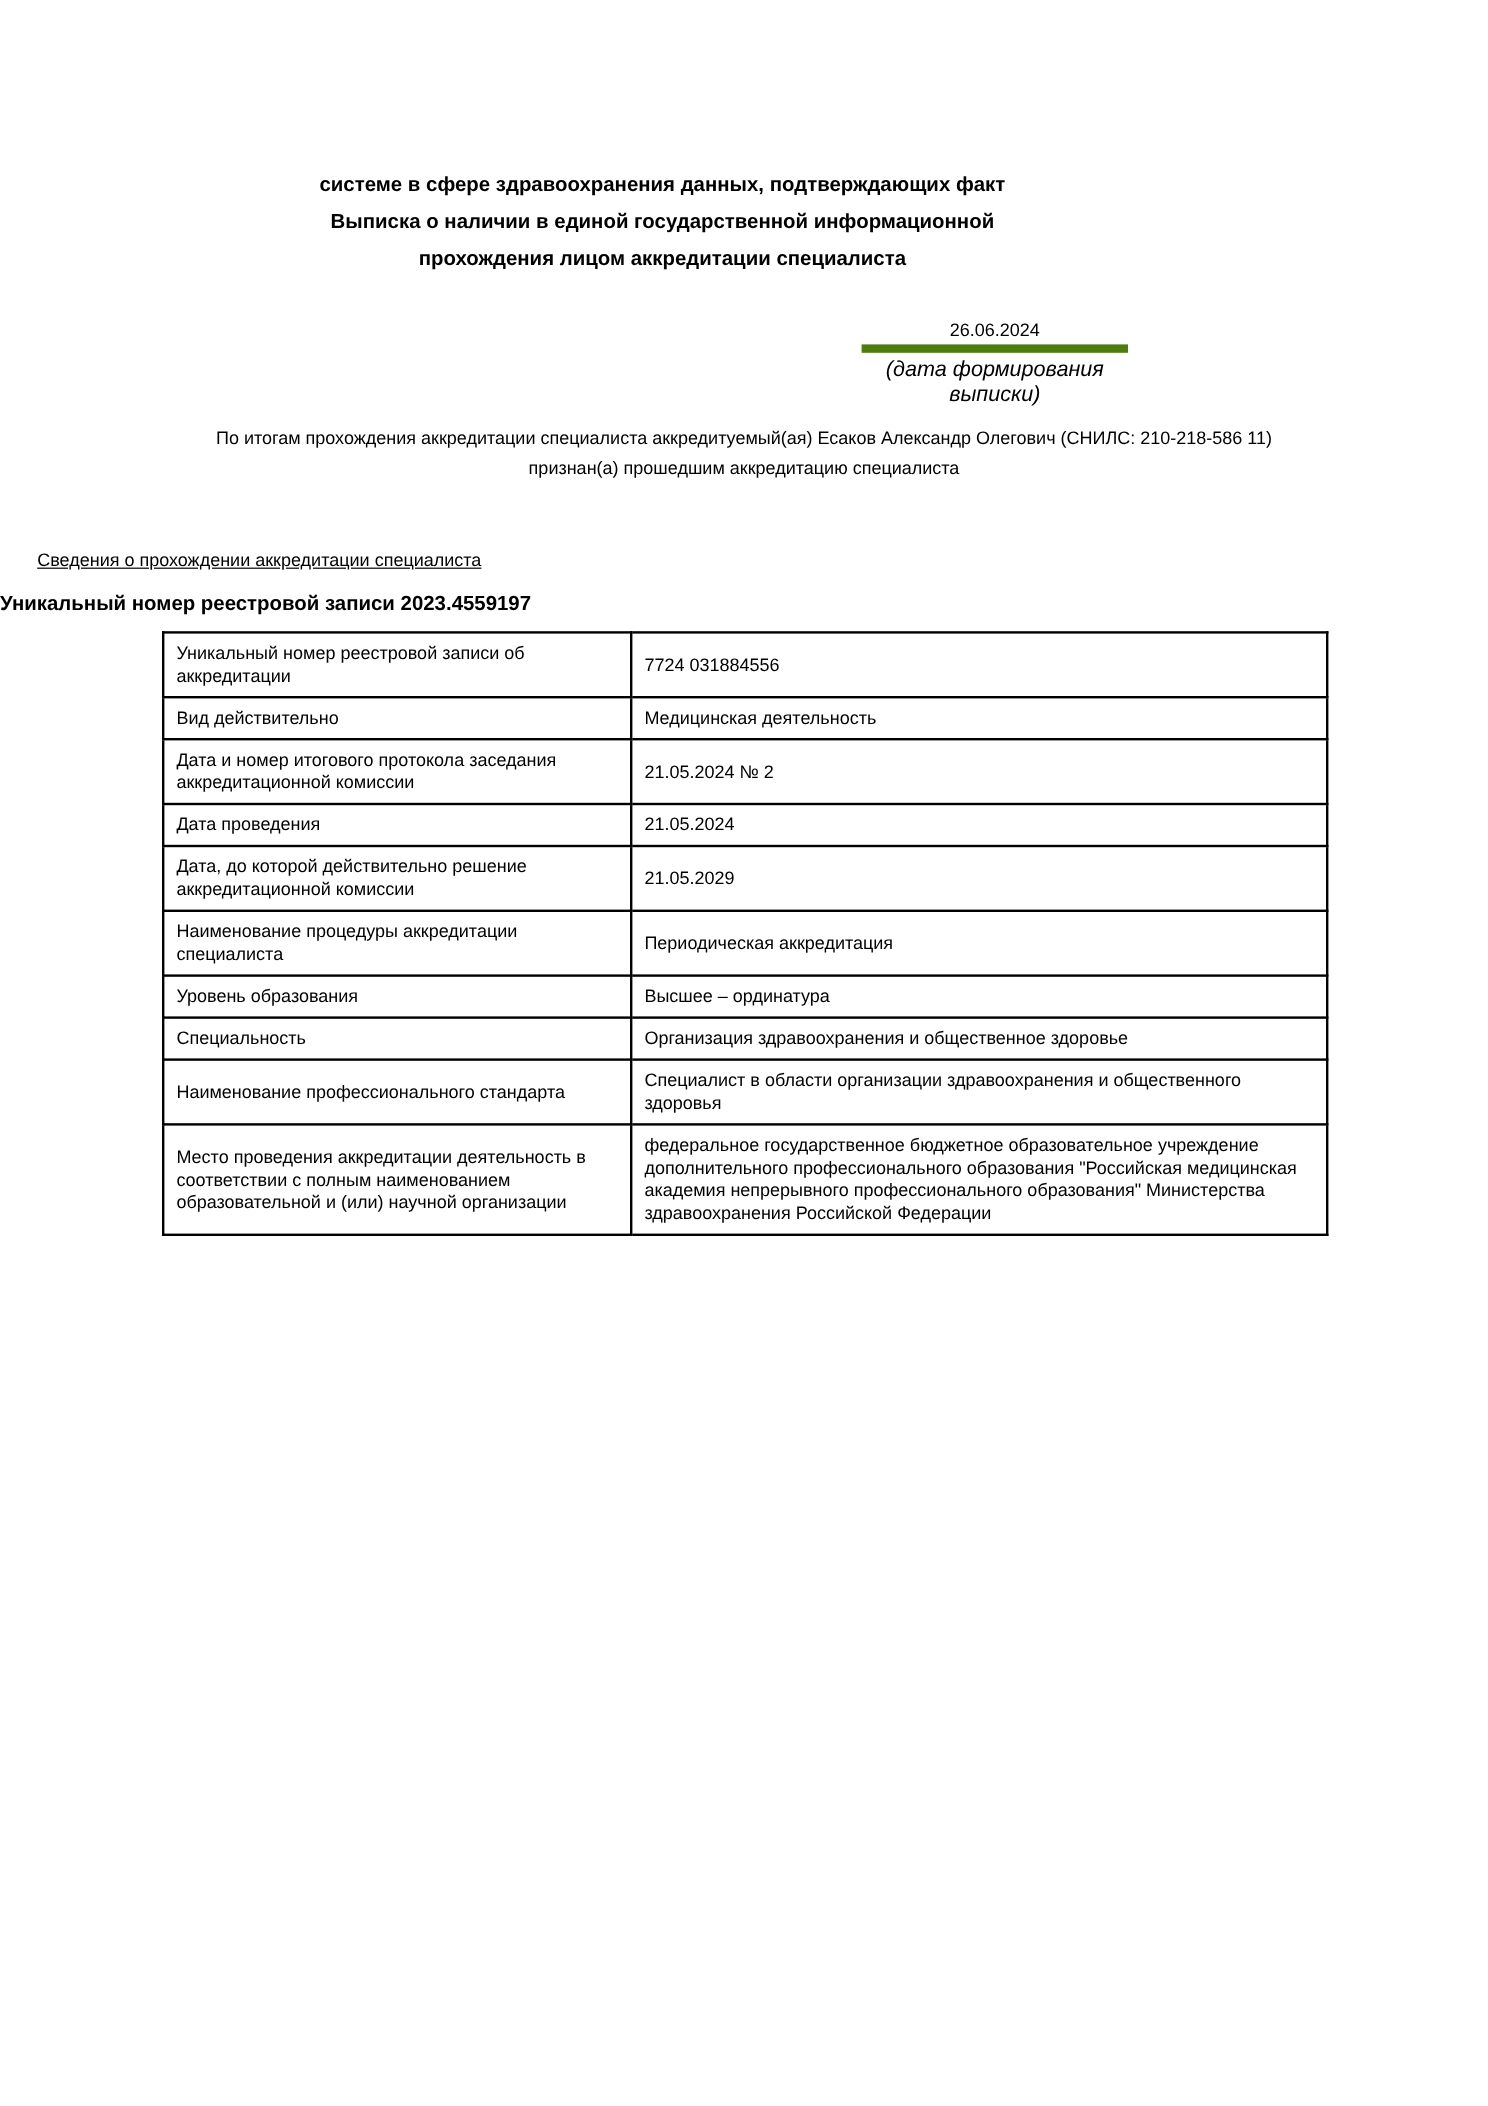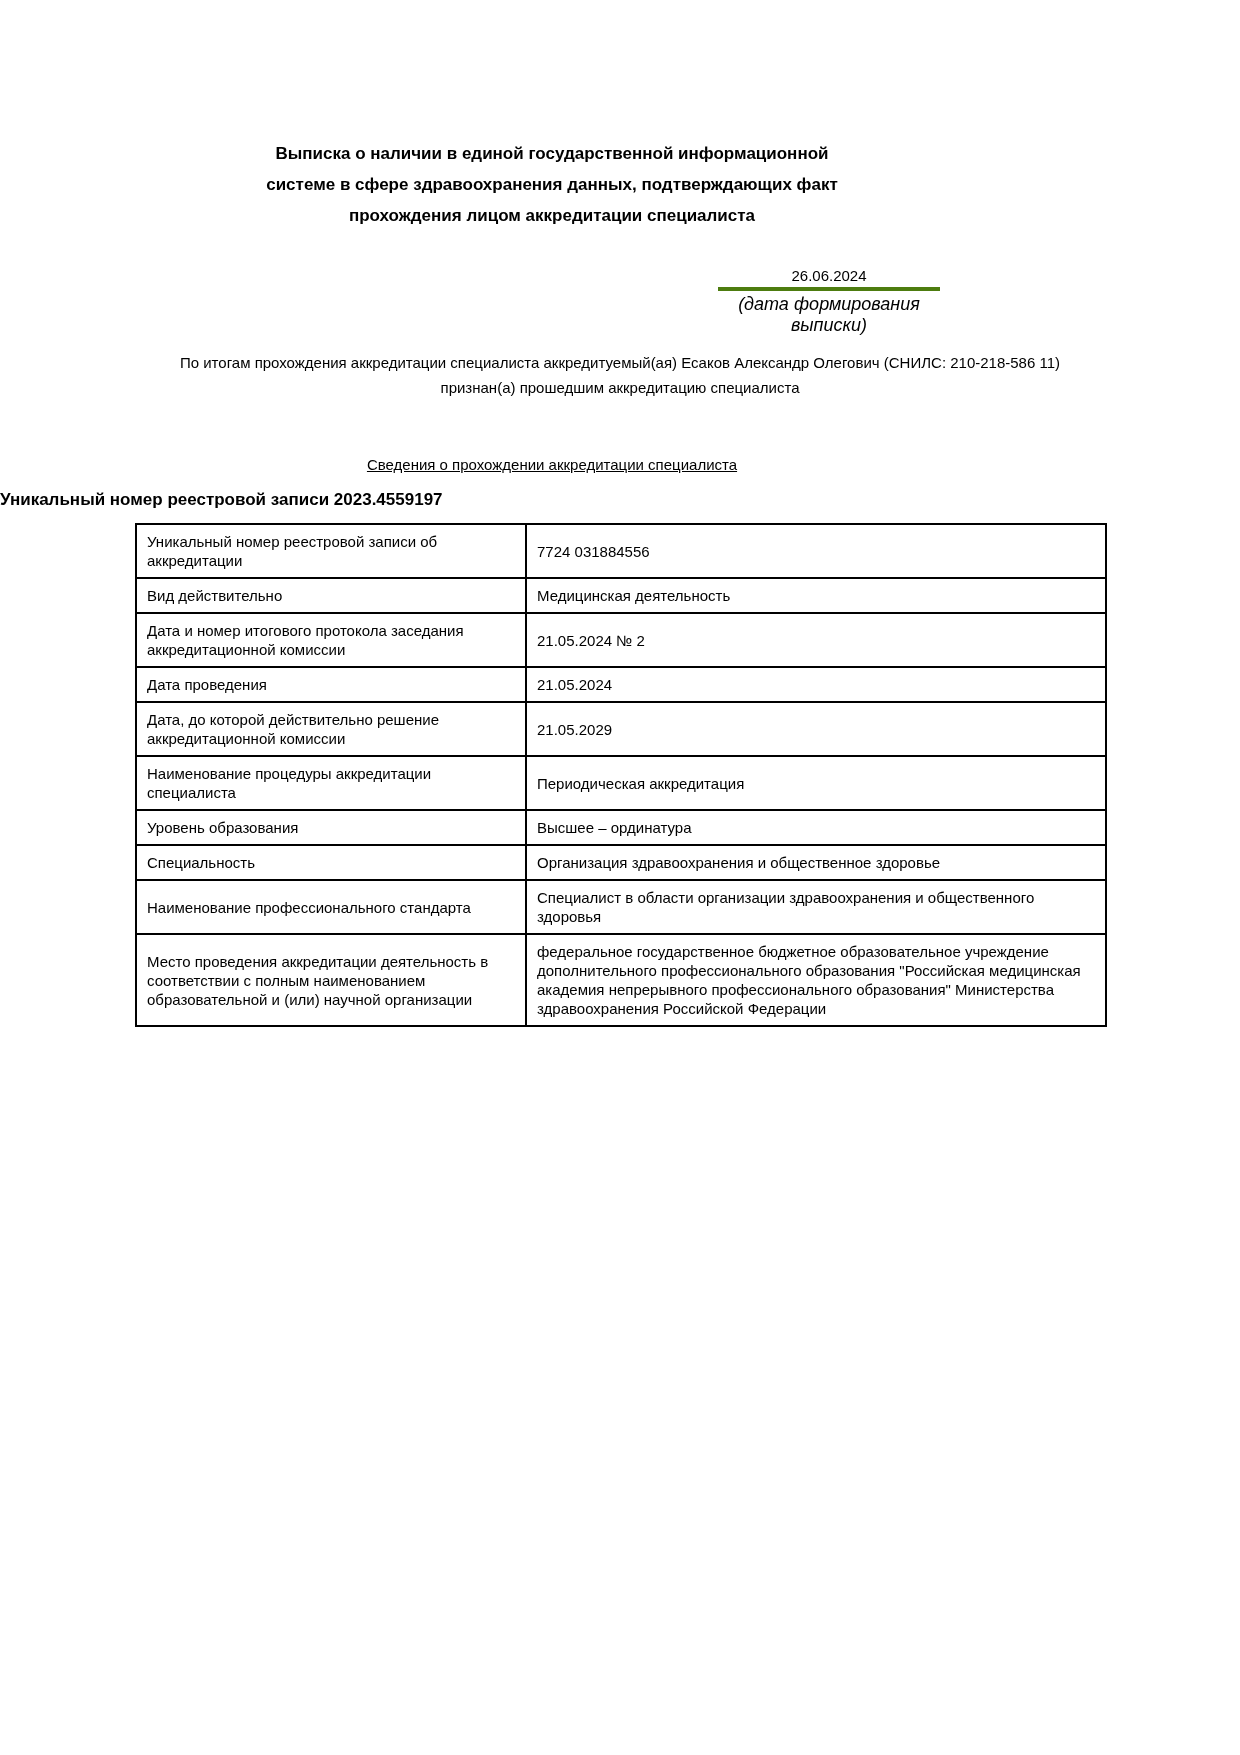--- a/index.html
+++ b/index.html
@@ -27,40 +27,41 @@
     margin: 36px 0 0 711px;
     width: 236px;
     text-align: center;
   }
   .date-value {
     display: block;
     margin: 0 auto;
     width: 222px;
     font-size: 15px;
     padding-bottom: 3px;
-    border-bottom: 4px solid #4d7c0f;
+    border-bottom: 7px solid #4d7c0f;
   }
   .date-caption {
     font-size: 18px;
     margin-top: 3px;
     font-style: italic;
   }
   .intro {
     margin-top: 14px;
     width: 1240px;
     text-align: center;
     font-size: 15px;
     line-height: 25px;
   }
   .heading-underline {
     width: 1104px;
     margin-top: 56px;
-    text-align: center;
+    text-align: left;
     font-size: 15px;
     text-decoration: underline;
+    margin-left: 31px;
   }
   .heading-bold {
     width: 1104px;
     margin-top: 17px;
     text-align: left;
     font-size: 17px;
     font-weight: bold;
   }
   .details-table {
     margin: 13px 0 0 135px;
@@ -78,22 +79,22 @@
   }
   .details-table col.c1 { width: 390px; }
   .details-table col.c2 { width: 580px; }
 </style>
 </head>
 <body>
 
 <div class="page">
 
   <div class="doc-title">
+    <div>системе в сфере здравоохранения данных, подтверждающих факт</div>
     <div>Выписка о наличии в единой государственной информационной</div>
-    <div>системе в сфере здравоохранения данных, подтверждающих факт</div>
     <div>прохождения лицом аккредитации специалиста</div>
   </div>
 
   <div class="date-block">
     <span class="date-value">26.06.2024</span>
     <div class="date-caption">(дата формирования выписки)</div>
   </div>
 
   <div class="intro">
     <div>По итогам прохождения аккредитации специалиста аккредитуемый(ая) Есаков Александр Олегович (СНИЛС: 210-218-586 11)</div>

